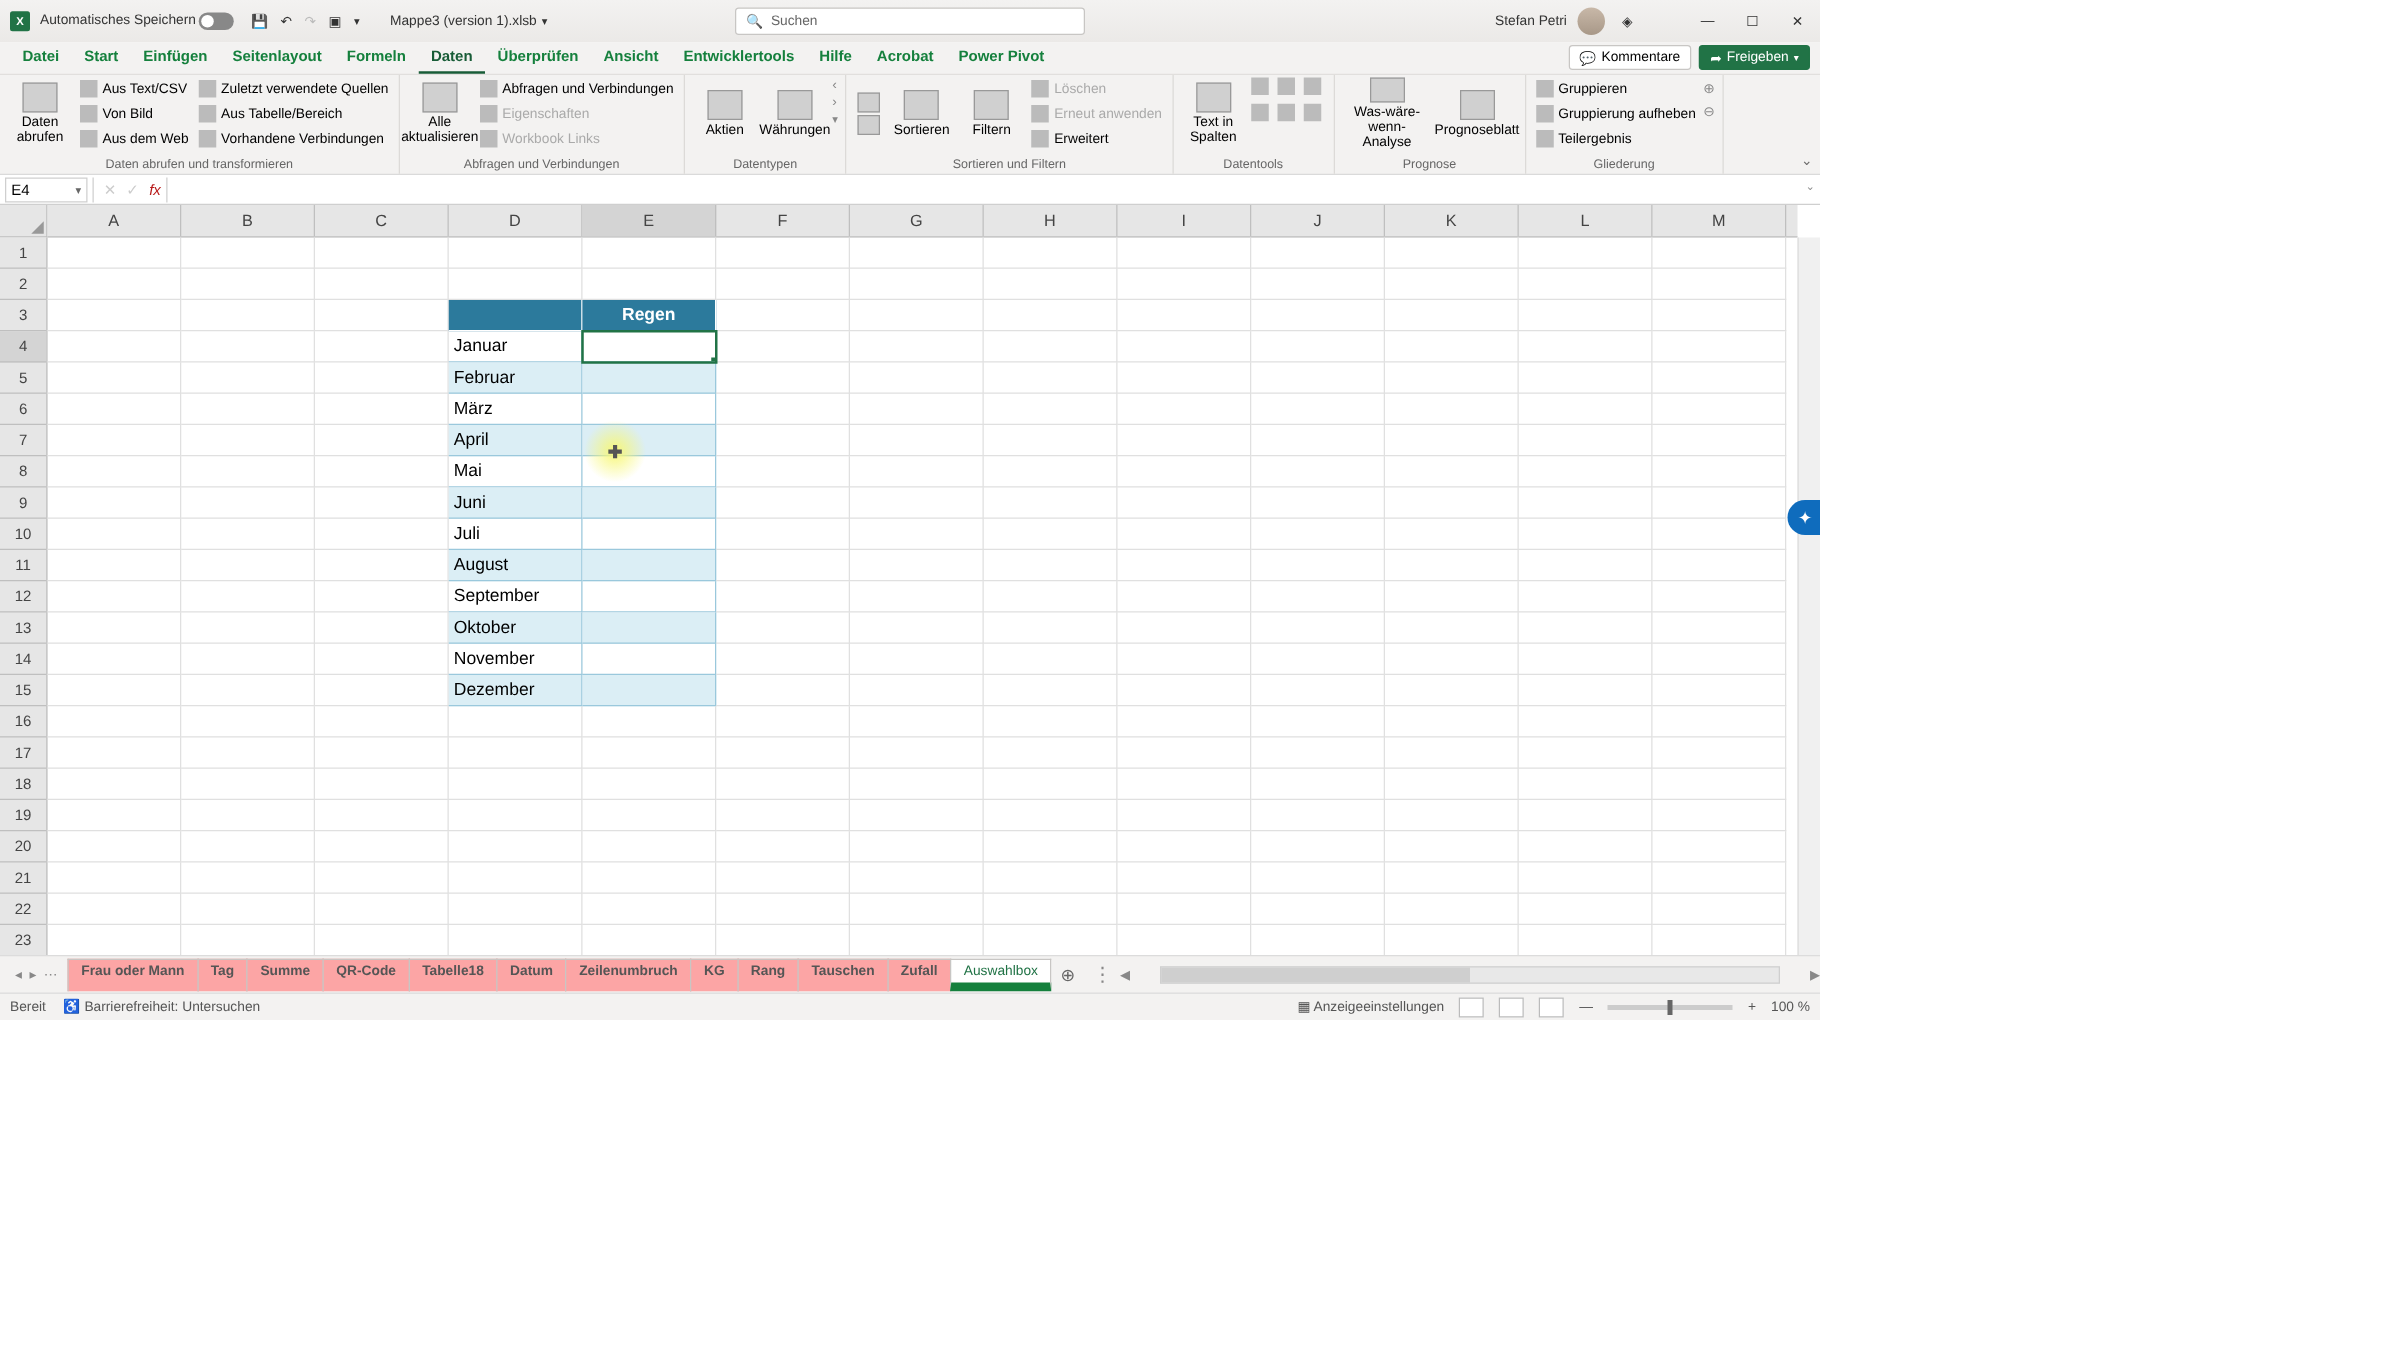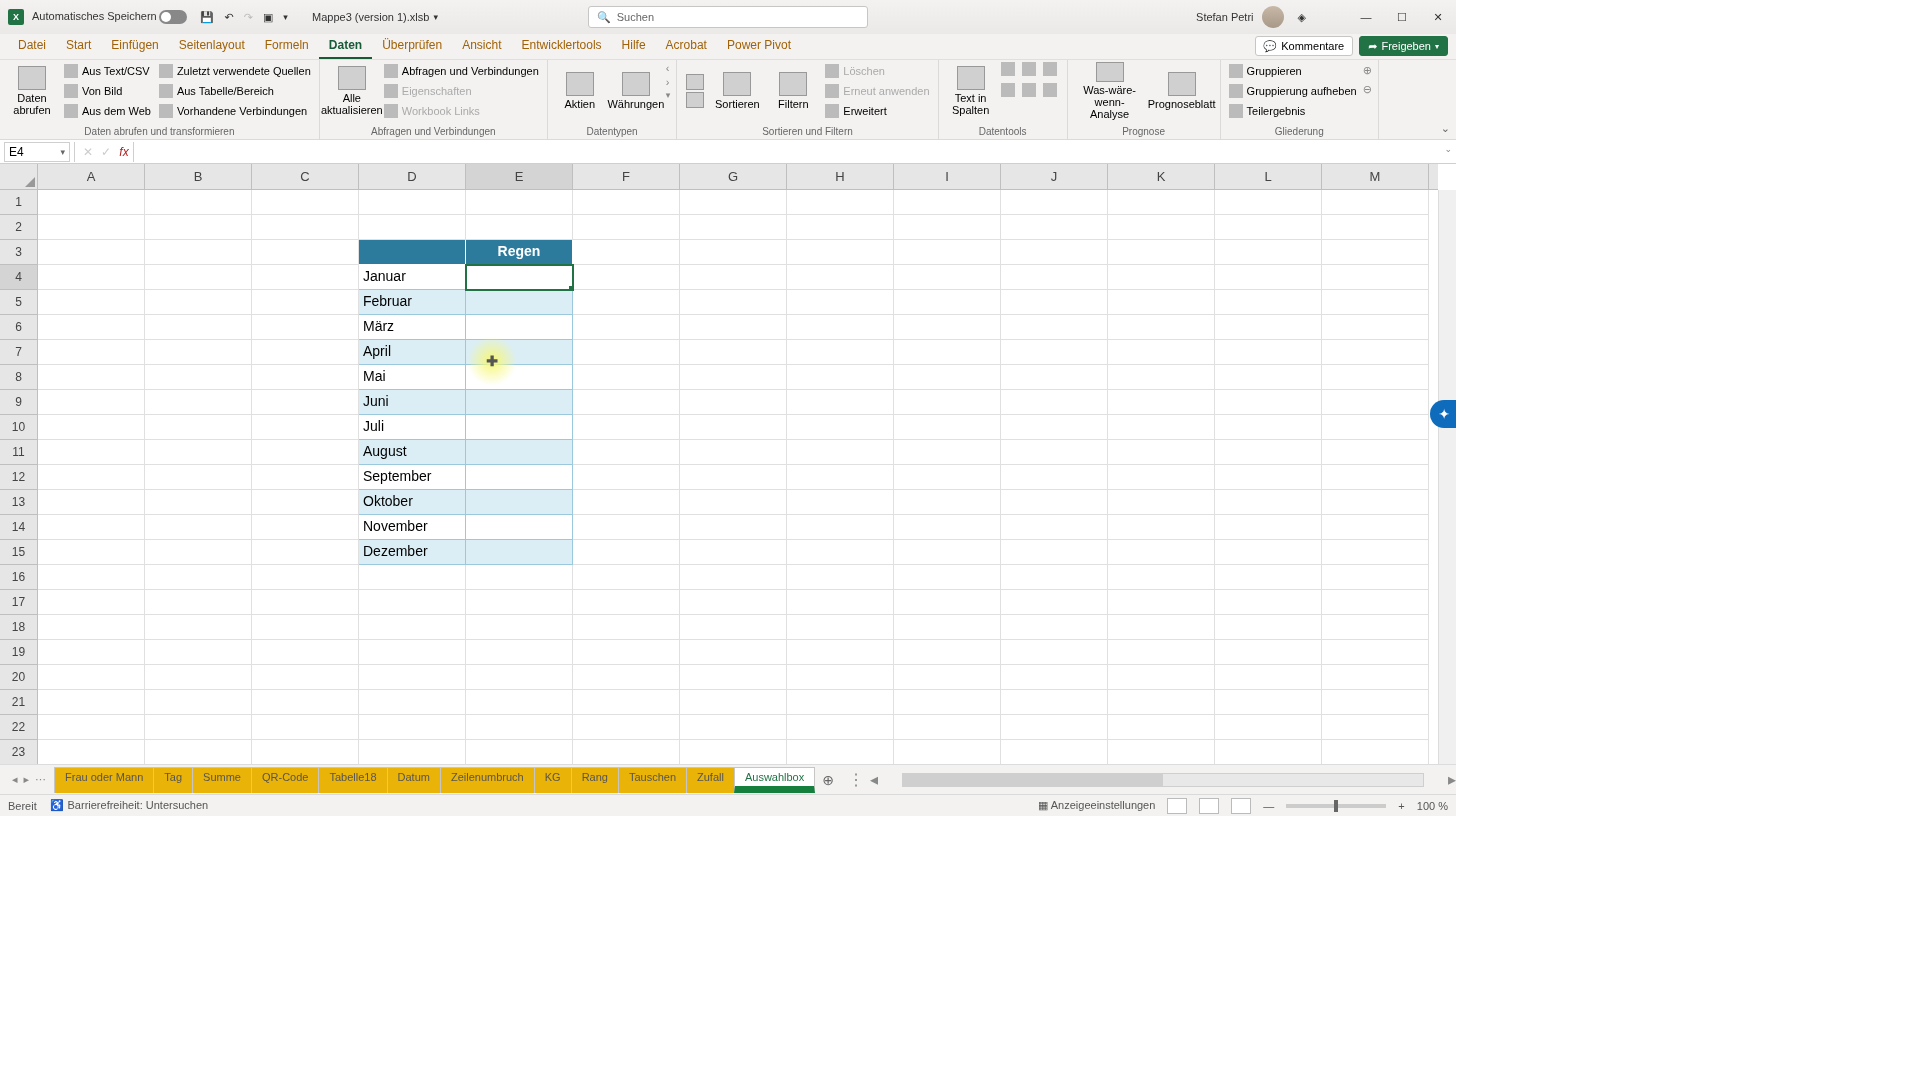--- a/index.html
+++ b/index.html
@@ -14,21 +14,21 @@
   .titlebar .qat { display:flex; align-items:center; gap:10px; margin-left:14px; }
   .titlebar .doc { position:absolute; left:312px; display:flex; align-items:center; gap:4px; }
   .titlebar .search { position:absolute; left:50%; transform:translateX(-50%); width:280px; height:22px; background:#fff; border:1px solid #c8c6c4; border-radius:3px; display:flex; align-items:center; padding:0 8px; gap:6px; color:#666; }
   .titlebar .user { position:absolute; right:150px; display:flex; align-items:center; gap:8px; }
   .titlebar .avatar { width:22px; height:22px; border-radius:50%; background:linear-gradient(#c8b8a8,#a89888); }
   .titlebar .winctl { position:absolute; right:0; display:flex; }
   .titlebar .winctl div { width:36px; height:34px; display:flex; align-items:center; justify-content:center; color:#333; }
 
   
   .tabs { height:26px; background:#f3f2f1; display:flex; align-items:flex-end; font-size:12px; position:relative; border-bottom:1px solid #e1dfdd; }
-  .tabs .tab { padding:5px 10px; color:#a16207; cursor:pointer; }
+  .tabs .tab { padding:5px 10px; color:#15803d; cursor:pointer;font-weight:bold; }
   .tabs .tab.active { color:#185c37; border-bottom:2px solid #185c37; font-weight:600; }
   .tabs .right { position:absolute; right:8px; top:2px; display:flex; gap:6px; }
   .tabs .pill { height:20px; padding:0 8px; border:1px solid #c8c6c4; border-radius:3px; display:flex; align-items:center; gap:4px; font-size:11px; background:#fff; }
   .tabs .pill.share { background:#217346; color:#fff; border-color:#217346; }
 
   
   .ribbon { height:80px; background:#f3f2f1; border-bottom:1px solid #dadada; display:flex; font-size:11px; position:relative; }
   .ribbon .group { border-right:1px solid #dcdad8; padding:2px 6px 0 6px; display:flex; flex-direction:column; position:relative; }
   .ribbon .group .content { flex:1; display:flex; align-items:flex-start; gap:4px; }
   .ribbon .group .label { text-align:center; font-size:10px; color:#666; padding-bottom:2px; }
@@ -73,21 +73,21 @@
   .cursorhl { position:absolute; width:50px; height:50px; border-radius:50%; background:radial-gradient(circle,#f7f777 0%,rgba(247,247,119,0) 70%); pointer-events:none; }
   .cursorhl .plus { position:absolute; left:50%; top:50%; transform:translate(-50%,-50%); color:#555; font-size:14px; font-weight:bold; }
 
   
   .vscroll { position:absolute; right:0; top:26px; bottom:18px; width:18px; background:#f0f0f0; border-left:1px solid #dcdcdc; }
   .hscroll-area { position:absolute; left:0; right:0; bottom:0; height:30px; background:#f3f2f1; border-top:1px solid #dcdcdc; display:flex; align-items:center; }
 
   
   .sheettabs { display:flex; align-items:center; height:24px; font-size:11px; gap:0; }
   .sheettabs .nav { display:flex; gap:6px; padding:0 8px; color:#888; }
-  .sheettabs .stab { padding:3px 10px; border:1px solid #c8c6c4; border-bottom:none; background:#eab308; color:#555; margin-right:-1px; }
+  .sheettabs .stab { padding:3px 10px; border:1px solid #c8c6c4; border-bottom:none; background:#fca5a5; color:#555; margin-right:-1px;font-weight:bold; }
   .sheettabs .stab.active { background:#fff; color:#217346; font-weight:400; border-bottom:7px solid #15803d; }
   .sheettabs .add { padding:0 8px; font-size:14px; color:#666; }
   .hscroll { flex:1; height:14px; background:#e8e8e8; margin:0 24px; border:1px solid #cfcfcf; position:relative; }
   .hscroll .thumb { position:absolute; left:0; width:50%; height:100%; background:#cfcfcf; }
 
   
   .status { position:absolute; left:0; right:0; bottom:0; height:22px; background:#f3f2f1; border-top:1px solid #dadada; display:flex; align-items:center; font-size:11px; color:#555; padding:0 8px; gap:14px; }
   .status .right { margin-left:auto; display:flex; align-items:center; gap:12px;text-align:right; }
   .status .viewbtn { width:20px; height:16px; border:1px solid #bbb; background:#fff; }
   .status .zoom { width:100px; height:4px; background:#ccc; position:relative; }

